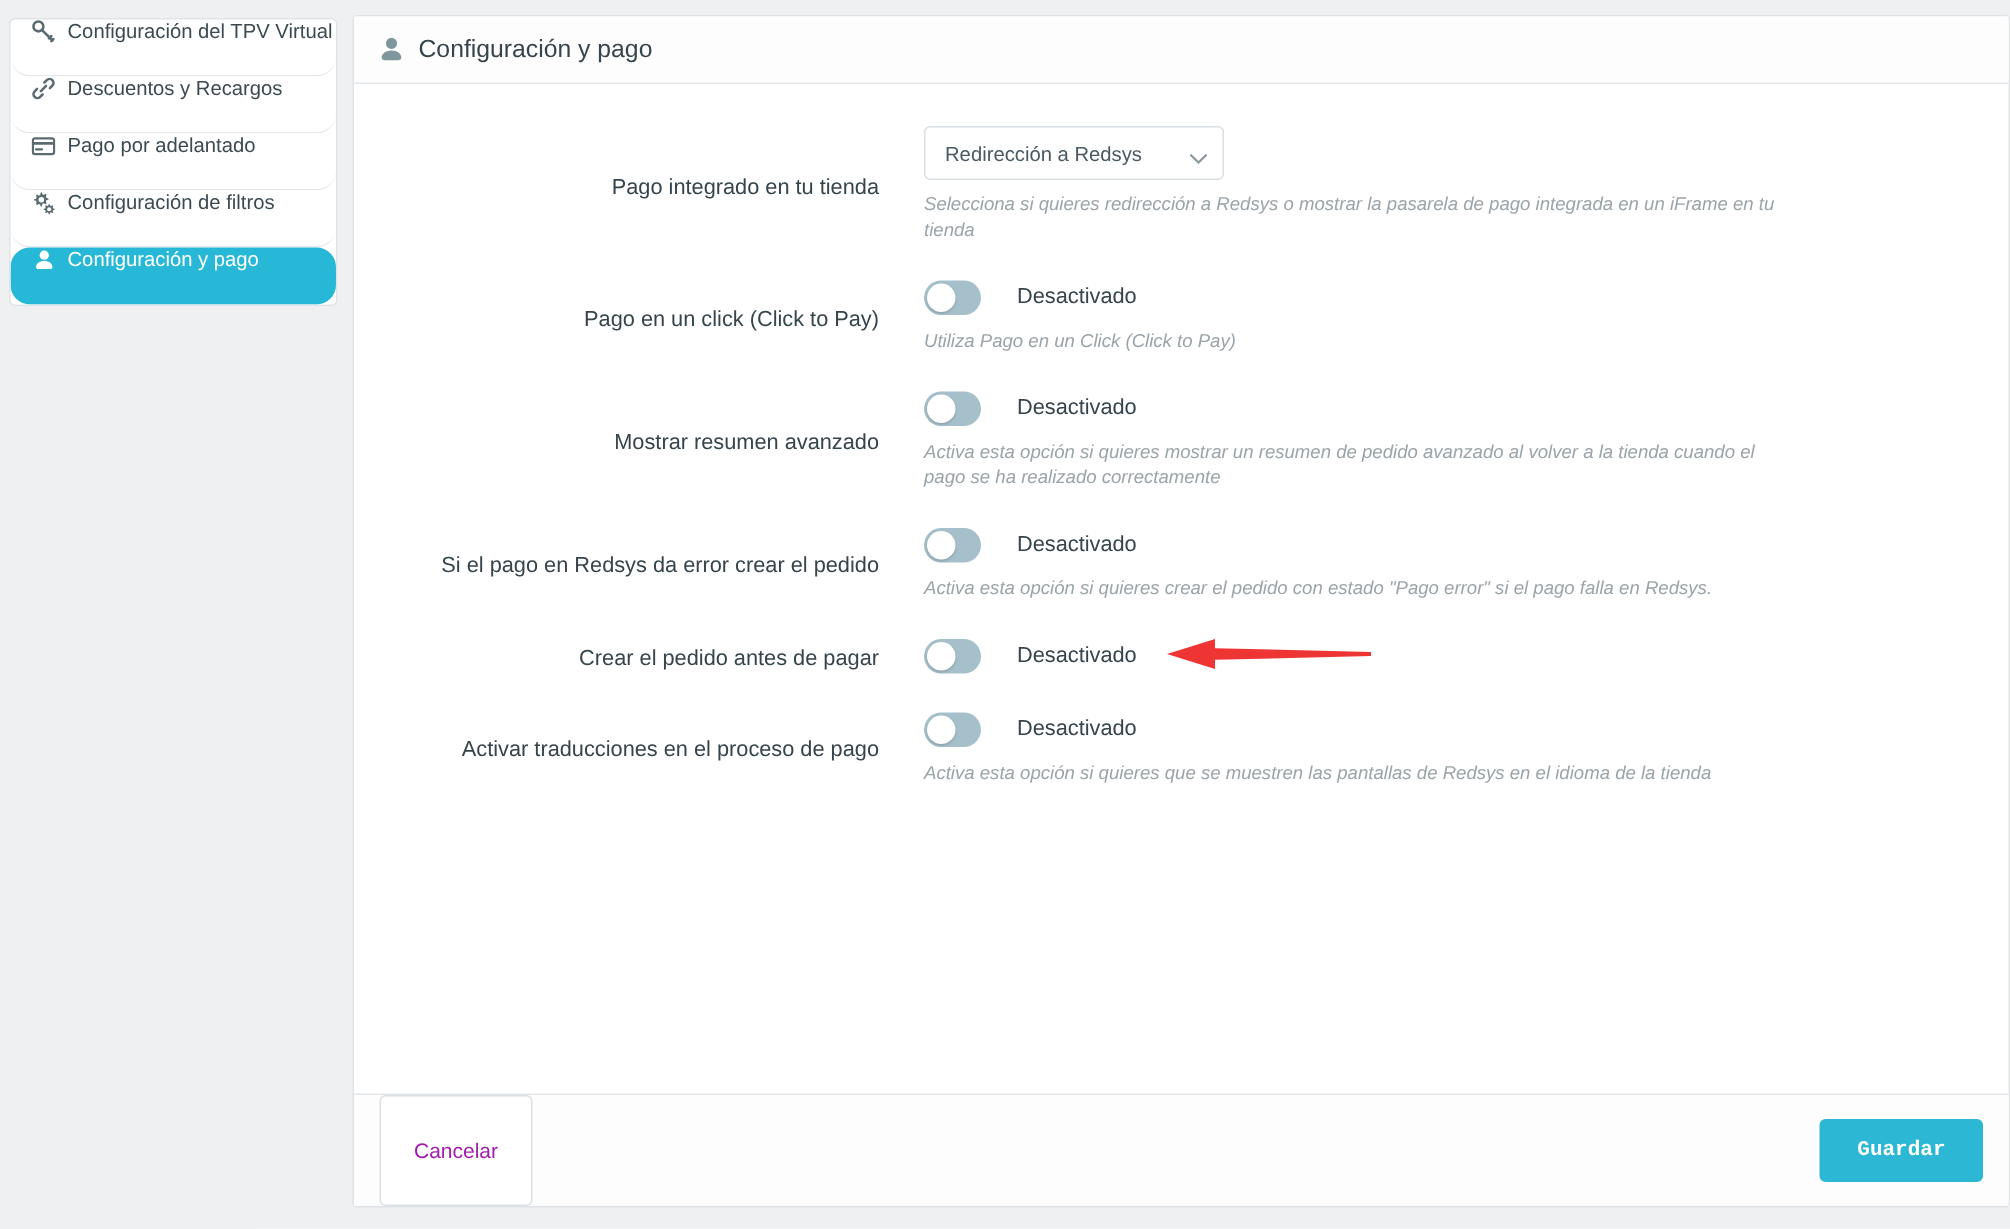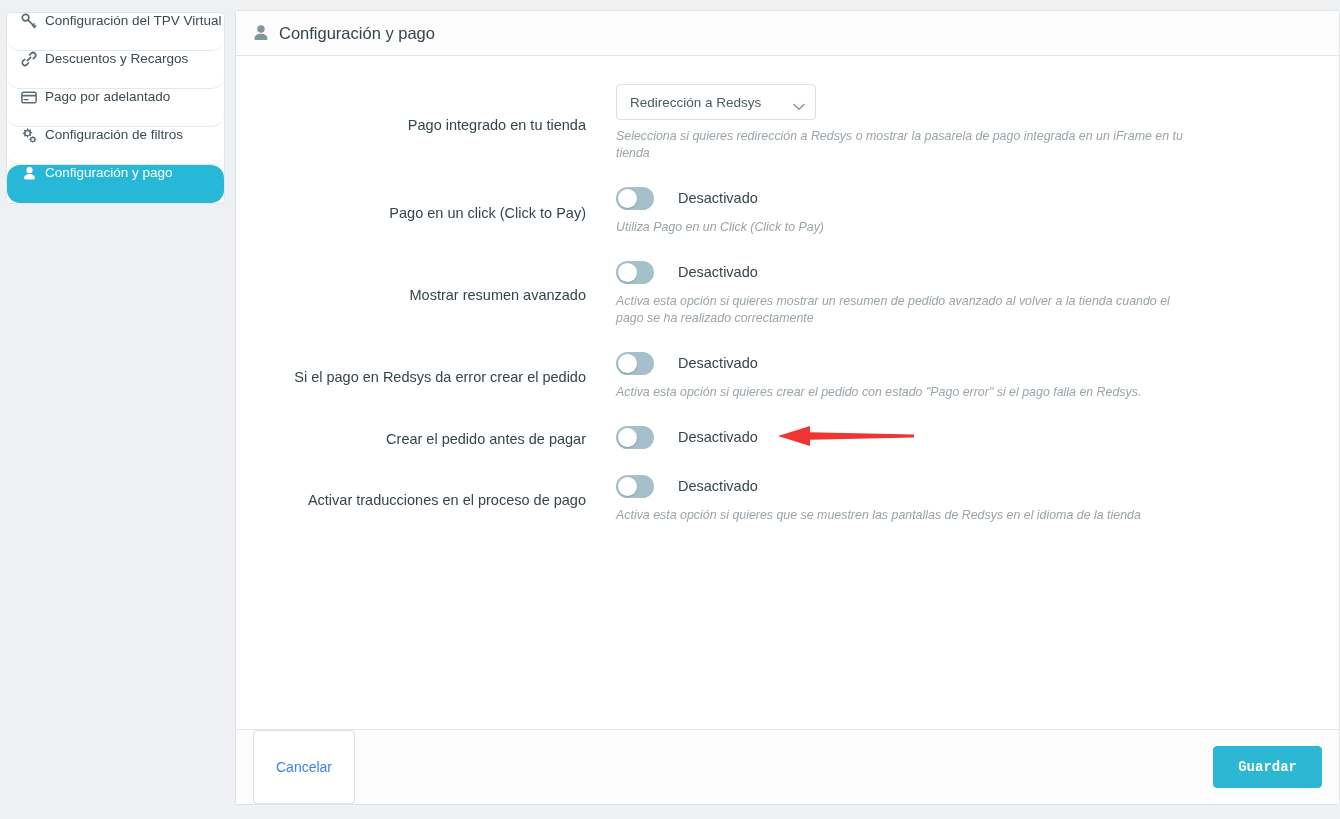--- a/index.html
+++ b/index.html
@@ -185,21 +185,21 @@
   .btn {
     font-family: inherit;
     font-size: 14px;
     border-radius: 4px;
     cursor: pointer;
     outline: none;
   }
   .btn-cancel {
     background: #ffffff;
     border: 1px solid #dbe0e3;
-    color: #3b82f6;
+    color: #a21caf;
     padding: 28px 22px;
   }
   .btn-save {
     background: #2cb8d4;
     border: 1px solid #2cb8d4;
     color: #ffffff;
     padding: 12px 24px;
     font-weight: bold;
     font-family: Liberation Mono, monospace;
   }

